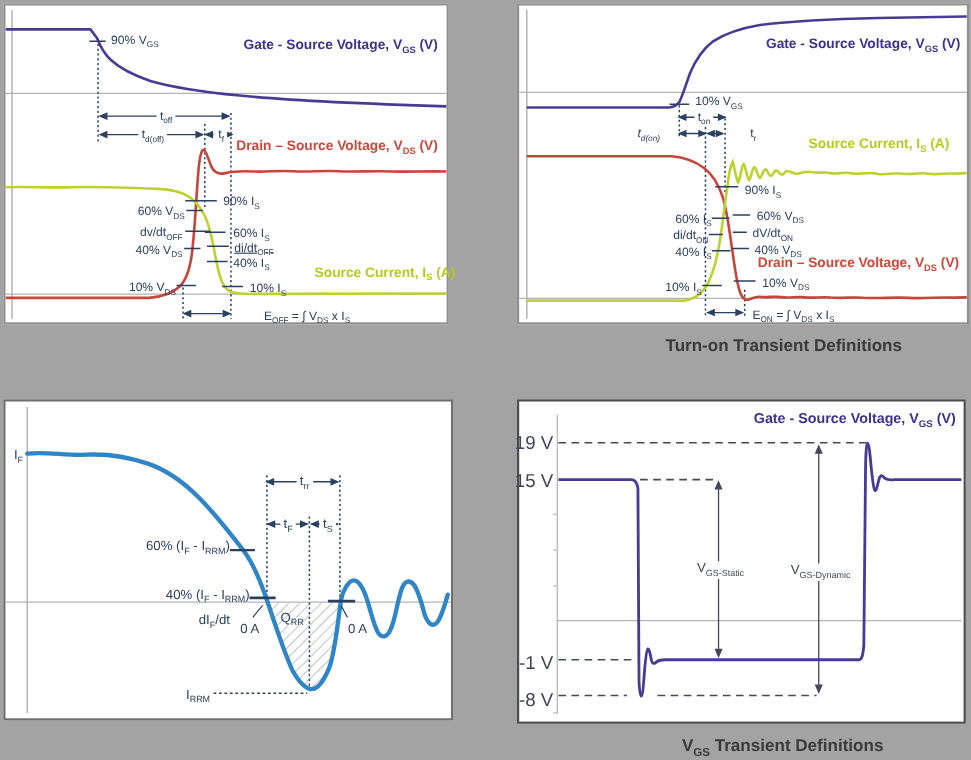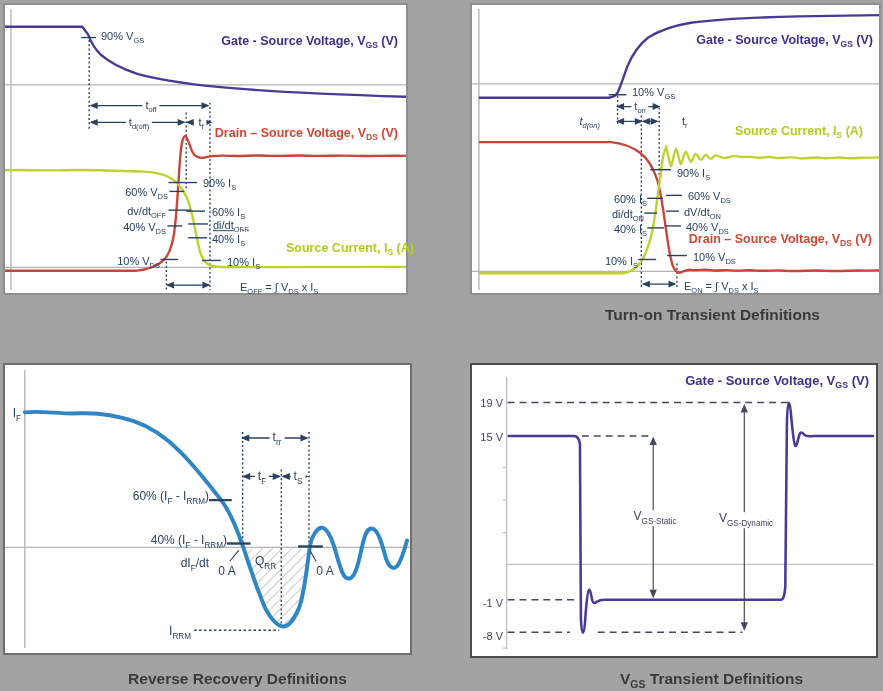--- a/index.html
+++ b/index.html
@@ -8,21 +8,21 @@
   .panel{position:absolute;background:#fff;box-sizing:border-box;border:2px solid #8f8f8f;}
   .panel svg{position:absolute;left:0;top:0;width:100%;height:100%;display:block;}
   .lb{position:absolute;font-size:11px;line-height:1;color:#2a4162;white-space:nowrap;
       transform:translate(0,-50%);}
   .ra{transform:translate(-100%,-50%);}
   .ctr{transform:translate(-50%,-50%);background:#fff;padding:0 3px;}
   .ctn{transform:translate(-50%,-50%);}
   .ttl{font-weight:bold;font-size:12.5px;}
   .big{font-size:13px;}
   .lb3{font-size:12px;}
-  .lb4{font-size:11px;color:#3f4458;}
+  .lb4{font-size:17px;color:#3f4458;}
   .purple{color:#3c3191;}
   .red{color:#d04638;}
   .yellow{color:#b5cc1f;}
   .blue{color:#2980c4;}
   .gray4{color:#3f4458;}
   .cap{position:absolute;width:405px;font-size:15.5px;font-weight:600;color:#3a3a3a;
        text-align:center;line-height:1.2;}
   sub{font-size:0.68em;}
 </style>
 </head>
@@ -209,21 +209,20 @@
     <div class="lb ctr lb3" style="left:257px;top:113px;">t<sub>F</sub></div>
     <div class="lb ctr lb3" style="left:293px;top:113px;">t<sub>S</sub></div>
     <div class="lb ra lb3" style="left:204px;top:133px;">60% (I<sub>F</sub> - I<sub>RRM</sub>)</div>
     <div class="lb ra lb3" style="left:204px;top:156px;margin-top:44px;">dI<sub>F</sub>/dt</div>
     <div class="lb ra lb3" style="left:222px;top:177px;">40% (I<sub>F</sub> - I<sub>RRM</sub>)</div>
     <div class="lb ctn lb3" style="left:222px;top:206px;">0 A</div>
     <div class="lb lb3" style="left:250px;top:198px;">Q<sub>RR</sub></div>
     <div class="lb ctn lb3" style="left:320px;top:206px;">0 A</div>
     <div class="lb ra lb3" style="left:186px;top:268px;">I<sub>RRM</sub></div>
   </section>
-  <div class="cap" style="left:35px;top:670px;">Reverse Recovery Definitions</div>
 
   <section class="panel" style="left:470px;top:363px;width:408px;height:295px;border-color:#4d4d4d;">
     <svg viewBox="0 0 408 295" preserveAspectRatio="none">
       <line x1="35" y1="12" x2="35" y2="288" stroke="#c0c0c0" stroke-width="1.4"></line>
       <g stroke="#c0c0c0" stroke-width="1.2">
         <line x1="31" y1="104" x2="35" y2="104"></line>
         <line x1="31" y1="137" x2="35" y2="137"></line>
         <line x1="31" y1="170" x2="35" y2="170"></line>
         <line x1="31" y1="287" x2="35" y2="287"></line>
       </g>

